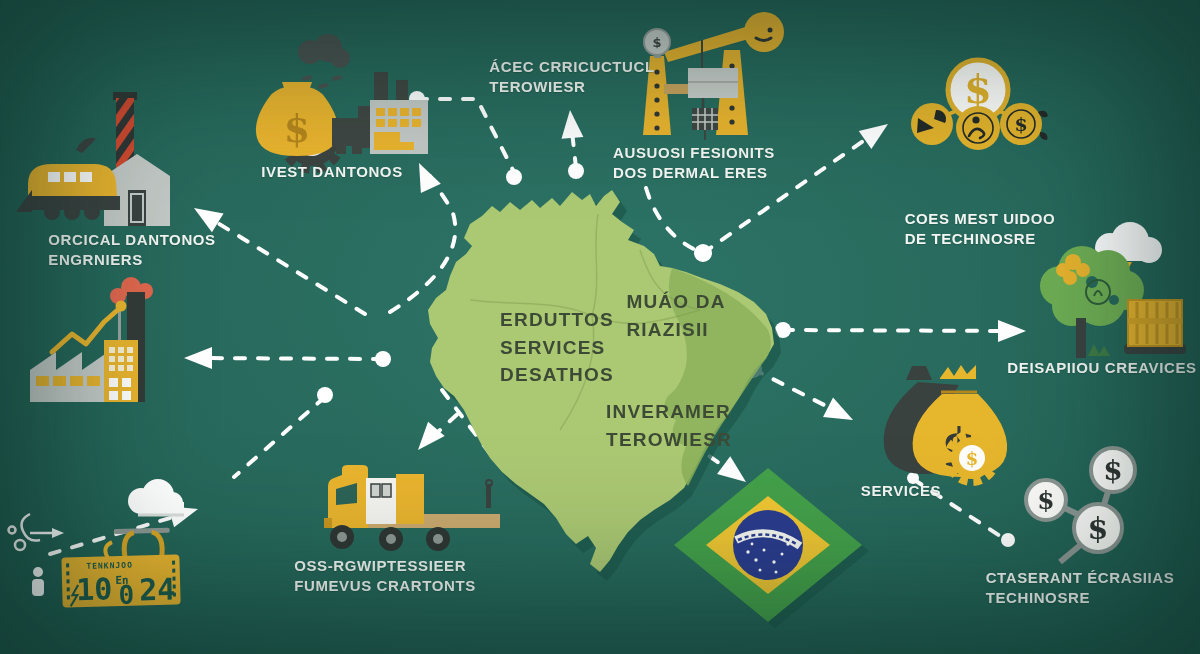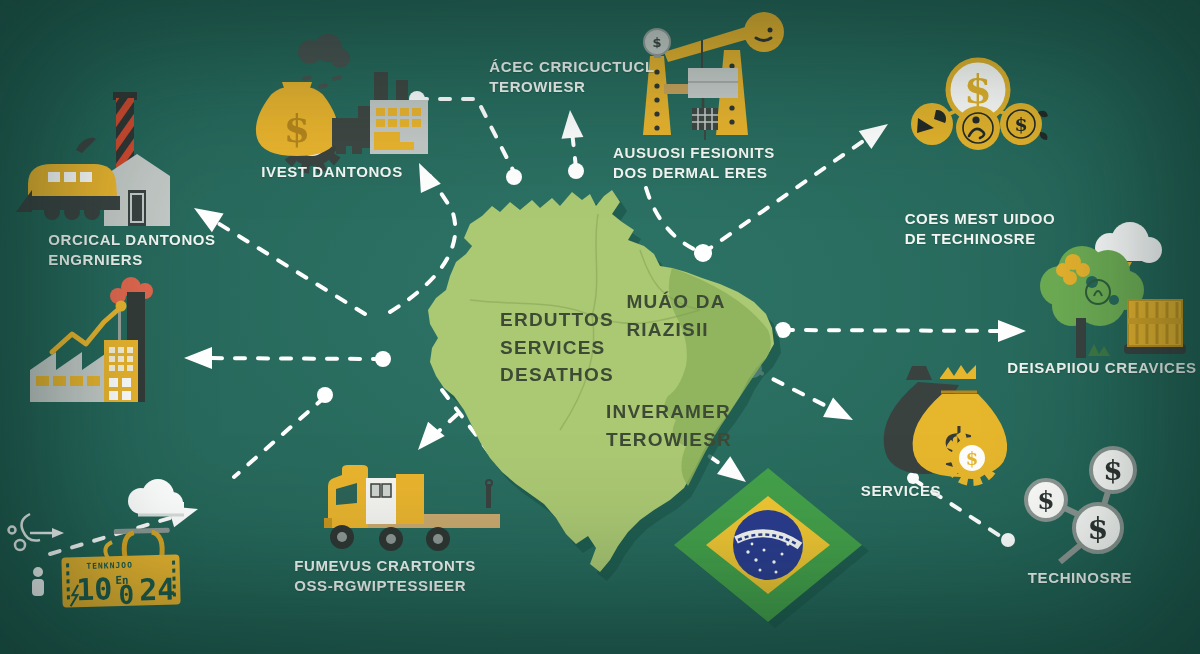--- a/index.html
+++ b/index.html
@@ -424,25 +424,26 @@
   <div>COES MEST UIDOO</div>
   <div>DE TECHINOSRE</div>
 </div>
 <div class="lbl" style="left:1102px;top:358px;">
   <div>DEISAPIIOU CREAVICES</div>
 </div>
 <div class="lbl" style="left:901px;top:481px;">
   <div>SERVICES</div>
 </div>
 <div class="lbl" style="left:1080px;top:568px;">
+  <div>CTASERANT ÉCRASIIAS</div>
   <div>TECHINOSRE</div>
 </div>
 <div class="lbl" style="left:385px;top:556px;">
+  <div>OSS-RGWIPTESSIEER</div>
   <div>FUMEVUS CRARTONTS</div>
-  <div>OSS-RGWIPTESSIEER</div>
 </div>
 <div class="lbl dark" style="left:557px;top:306px;">
   <div>ERDUTTOS</div>
   <div>SERVICES</div>
   <div>DESATHOS</div>
 </div>
 <div class="lbl dark" style="left:676px;top:288px;">
   <div>MUÁO DA</div>
   <div>RIAZISII</div>
 </div>

